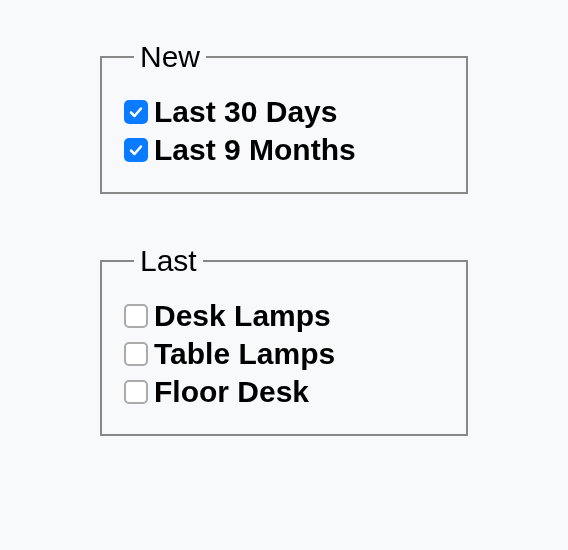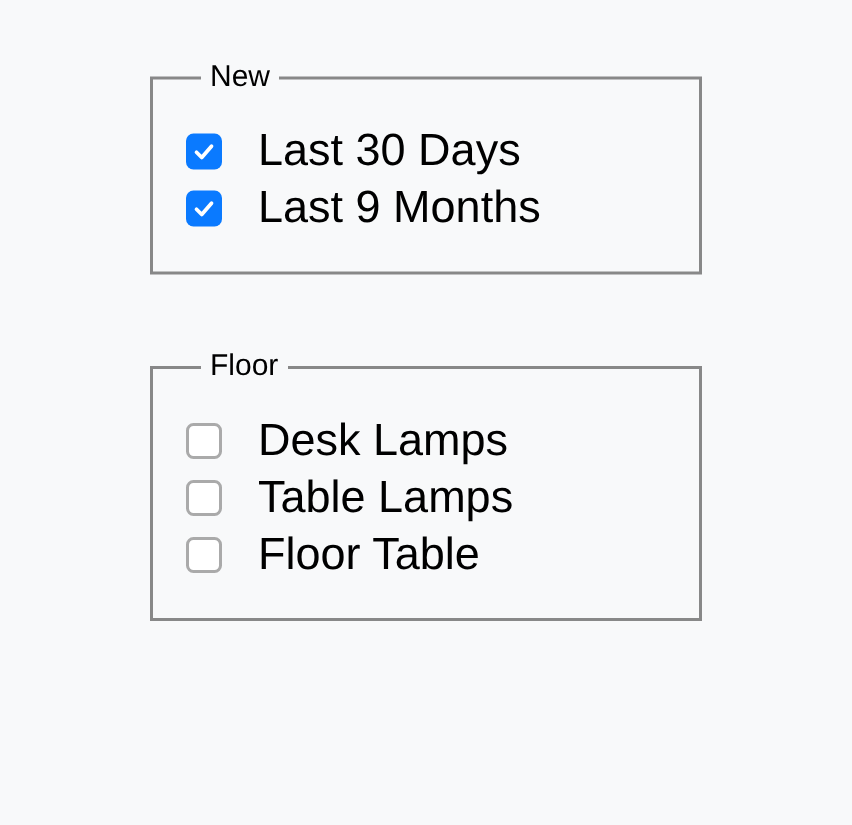--- a/index.html
+++ b/index.html
@@ -13,31 +13,32 @@
       width: 568px;
       height: 550px;
       padding: 40px 100px;
     }
     fieldset {
       border: 2px solid #888;
       padding: 18px 22px 22px 22px;
       margin-bottom: 50px;
     }
     legend {
-      font-size: 20px;
+      font-size: 30px;
       font-weight: 400;
       color: #000;
       padding: 0 6px;
       margin-left: 10px;
     }
     .checkbox-row {
       display: flex;
       align-items: center;
-      gap: 24px;
+      gap: 6px;
       margin: 2px 0;
+      font-weight: bold;
     }
     .checkbox {
       width: 24px;
       height: 24px;
       border-radius: 5px;
       display: inline-flex;
       align-items: center;
       justify-content: center;
       flex-shrink: 0;
     }
@@ -75,26 +76,26 @@
     <span class="checkbox checked">
       <svg viewBox="0 0 16 16">
           <path d="M3 8.5 L6.5 12 L13 4.5" stroke="#fff" stroke-width="2.5" fill="none" stroke-linecap="round" stroke-linejoin="round"></path>
         </svg>
     </span>
     <span class="checkbox-label">Last 9 Months</span>
   </div>
 </fieldset>
 
 <fieldset>
-  <legend>Floor</legend>
+  <legend>Last</legend>
   <div class="checkbox-row">
     <span class="checkbox unchecked"></span>
     <span class="checkbox-label">Desk Lamps</span>
   </div>
   <div class="checkbox-row">
     <span class="checkbox unchecked"></span>
     <span class="checkbox-label">Table Lamps</span>
   </div>
   <div class="checkbox-row">
     <span class="checkbox unchecked"></span>
-    <span class="checkbox-label">Floor Table</span>
+    <span class="checkbox-label">Floor Desk</span>
   </div>
 </fieldset>
 
 </body></html>

